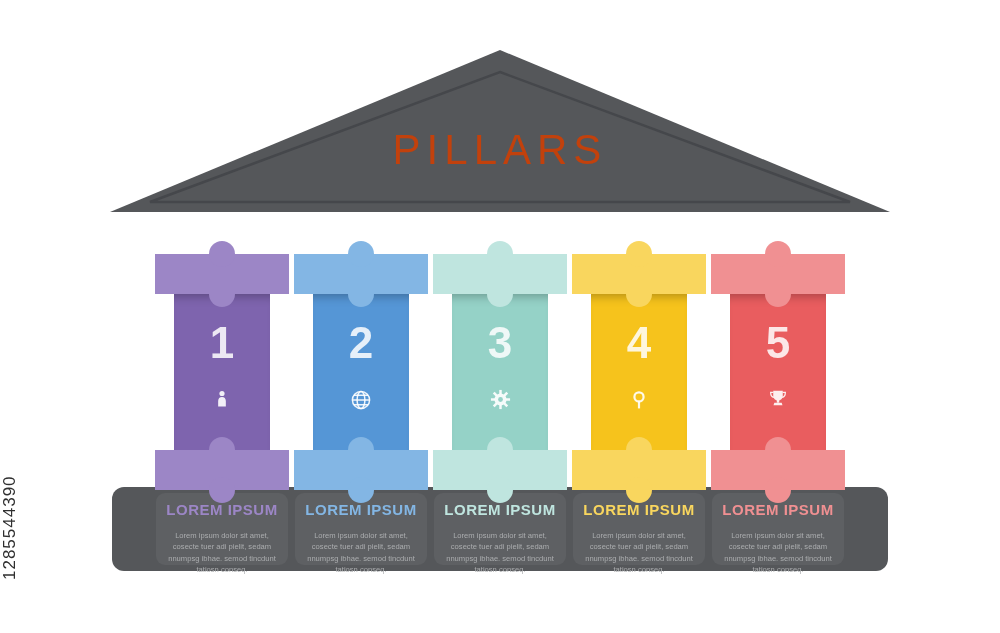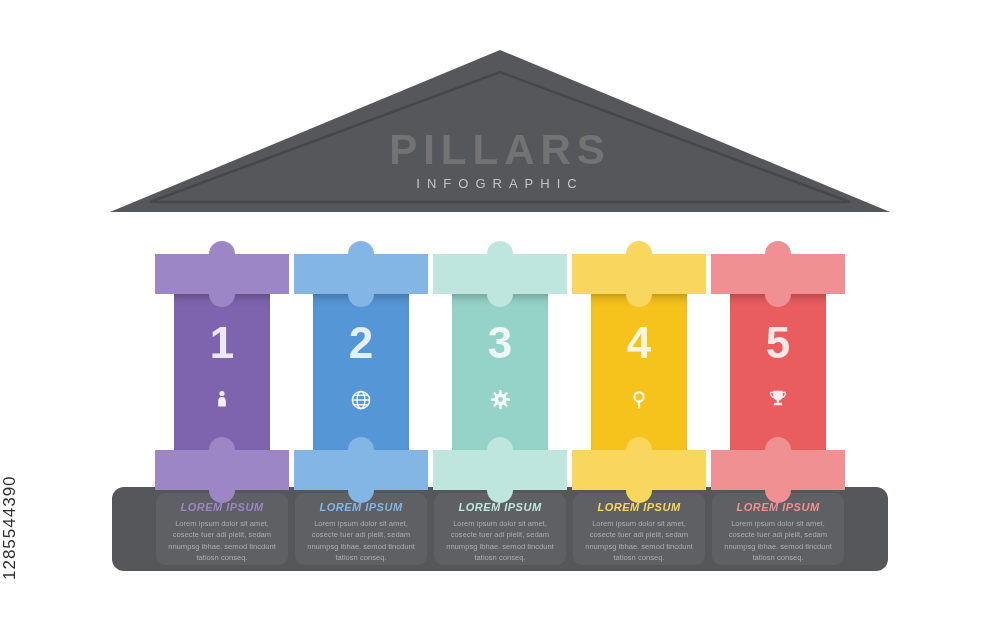--- a/index.html
+++ b/index.html
@@ -7,21 +7,21 @@
           font-family:"Liberation Sans",sans-serif;}
 
   
   .wm{position:absolute;left:0px;top:424px;width:22px;height:208px;
       writing-mode:vertical-rl;transform:rotate(180deg);
       font-size:17px;color:#2f2f2f;letter-spacing:1px;text-align:center;}
 
   
   .roof-wrap{position:absolute;left:110px;top:50px;width:780px;height:162px;}
   .roof-title{position:absolute;left:0;right:0;top:126px;text-align:center;
-              font-size:42px;font-weight:bold;letter-spacing:6px;color:#737373;}
+              font-size:42px;font-weight:normal;letter-spacing:6px;color:#c2410c;}
   .roof-subtitle{position:absolute;left:0;right:0;top:176px;text-align:center;
                  font-size:13px;letter-spacing:7px;color:#c2c4c6;}
 
   
   .banner{position:absolute;left:120px;top:214px;width:760px;height:32px;background:#4b4d50;
           display:flex;align-items:center;justify-content:center;
           color:#c0c3c5;font-size:11.5px;letter-spacing:1.1px;white-space:nowrap;}
 
   
   .pillar{position:absolute;top:254px;width:134px;height:236px;}
@@ -41,40 +41,39 @@
   .pillar .num{position:absolute;left:0;right:0;top:64px;text-align:center;
                font-size:44px;font-weight:bold;color:rgba(255,255,255,.85);}
   .pillar .p-icon{position:absolute;left:0;right:0;top:134px;display:flex;justify-content:center;}
   .p1{left:155px;} .p2{left:294px;} .p3{left:433px;} .p4{left:572px;} .p5{left:711px;}
 
   
   .foundation{position:absolute;left:112px;top:487px;width:776px;height:84px;
               background:#55575a;border-radius:12px;}
   .card{position:absolute;top:6px;width:132px;height:72px;background:#5e6063;
         border-radius:9px;text-align:center;}
-  .card .card-title{margin:8px 0 5px;font-size:11px;font-weight:bold;letter-spacing:.5px;
-                    color:var(--cap);font-style:italic;}
+  .card .card-title{margin:8px 0 12px;font-size:15px;font-weight:bold;letter-spacing:.5px;
+                    color:var(--cap);}
   .card .card-body{margin:0 6px;font-size:7.6px;line-height:1.5;color:#abadaf;}
   .c1{left:44px;} .c2{left:183px;} .c3{left:322px;} .c4{left:461px;} .c5{left:600px;}
 </style>
 </head>
 <body>
 
 <div class="canvas">
 
   <div class="wm">1285544390</div>
 
   <div class="roof-wrap">
     <svg width="780" height="162" viewBox="0 0 780 162">
       <polygon points="390,0 780,162 0,162" fill="#55575a"></polygon>
       <polygon points="390,22 740,152 40,152" fill="none" stroke="#45474b" stroke-width="2.5"></polygon>
     </svg>
   </div>
   <div class="roof-title">PILLARS</div>
-  <div class="roof-subtitle">INFOGRAPHIC</div>
 
 
   <div class="foundation">
     <div class="card c1" style="--c: #7e64ae; --cap: #9c86c6;">
       <div class="card-title">LOREM IPSUM</div>
       <div class="card-body">Lorem ipsum dolor sit amet, cosecte tuer adi pielit, sedam nnumpsg ibhae. semod tincdunt tatiosn conseq.</div>
     </div>
     <div class="card c2" style="--c: #5596d6; --cap: #83b6e4;">
       <div class="card-title">LOREM IPSUM</div>
       <div class="card-body">Lorem ipsum dolor sit amet, cosecte tuer adi pielit, sedam nnumpsg ibhae. semod tincdunt tatiosn conseq.</div>

